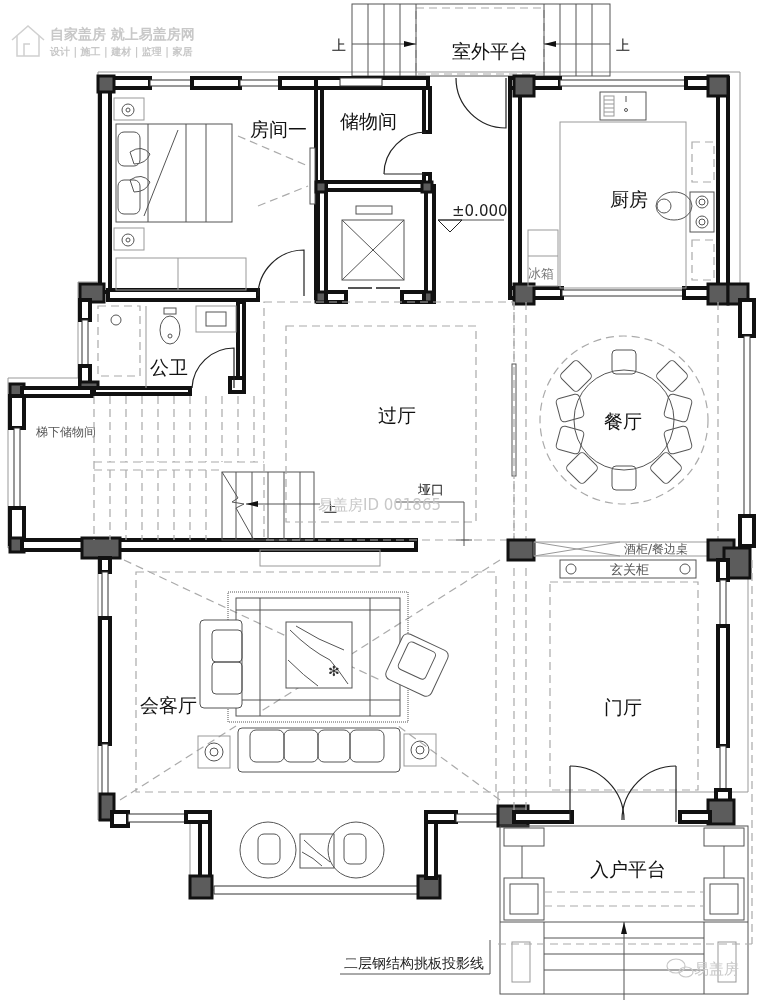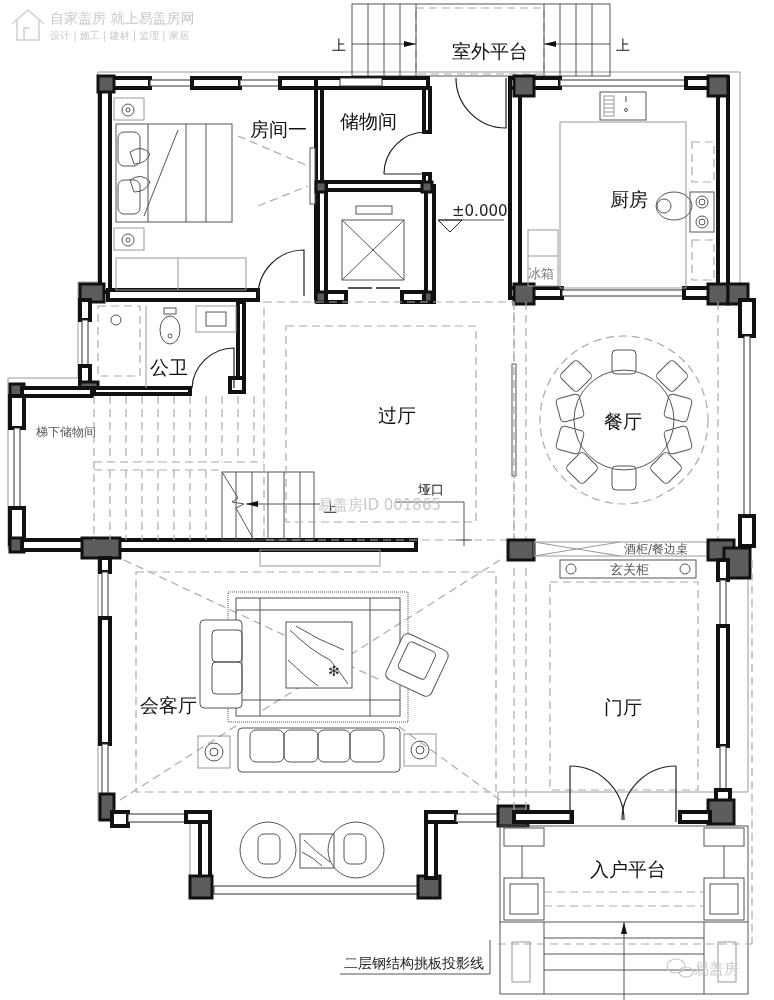--- a/index.html
+++ b/index.html
@@ -11,21 +11,21 @@
   .thinw { fill: #ffffff; stroke: #555555; stroke-width: 1; }
   .light { fill: none; stroke: #999999; stroke-width: 1; }
   .dash { fill: none; stroke: #aaaaaa; stroke-width: 1.2; stroke-dasharray: 8 5; }
   .win { fill: #ffffff; stroke: #333333; stroke-width: 1; }
   .door { fill: none; stroke: #222222; stroke-width: 1.2; }
   .lbl { font-family: "DejaVu Sans", sans-serif; fill: #111111; }
   .lbl-lg { font-size: 19px; }
   .lbl-md { font-size: 14px; }
   .lbl-sm { font-size: 12px; fill: #555555; }
   .wm { fill: #c8c8c8; font-family: "DejaVu Sans", sans-serif; }
-  .logo-box { position: absolute; left: 8px; top: 4px; width: 250px; height: 40px; }
+  .logo-box { position: absolute; left: 8px; top: 20px; width: 250px; height: 40px; font-weight: bold; }
 </style>
 </head>
 <body>
 
 <div class="logo-box">
   <svg width="250" height="40" viewBox="0 0 250 40">
     <g>
       <path d="M4 20 L20 6 L36 20" fill="none" stroke="#d0d0d0" stroke-width="1.5"></path>
       <path d="M9 16 L9 36 L31 36 L31 16" fill="none" stroke="#d0d0d0" stroke-width="1.5"></path>
       <path d="M16 36 L16 24 L22 24" fill="none" stroke="#d0d0d0" stroke-width="1.5"></path>

